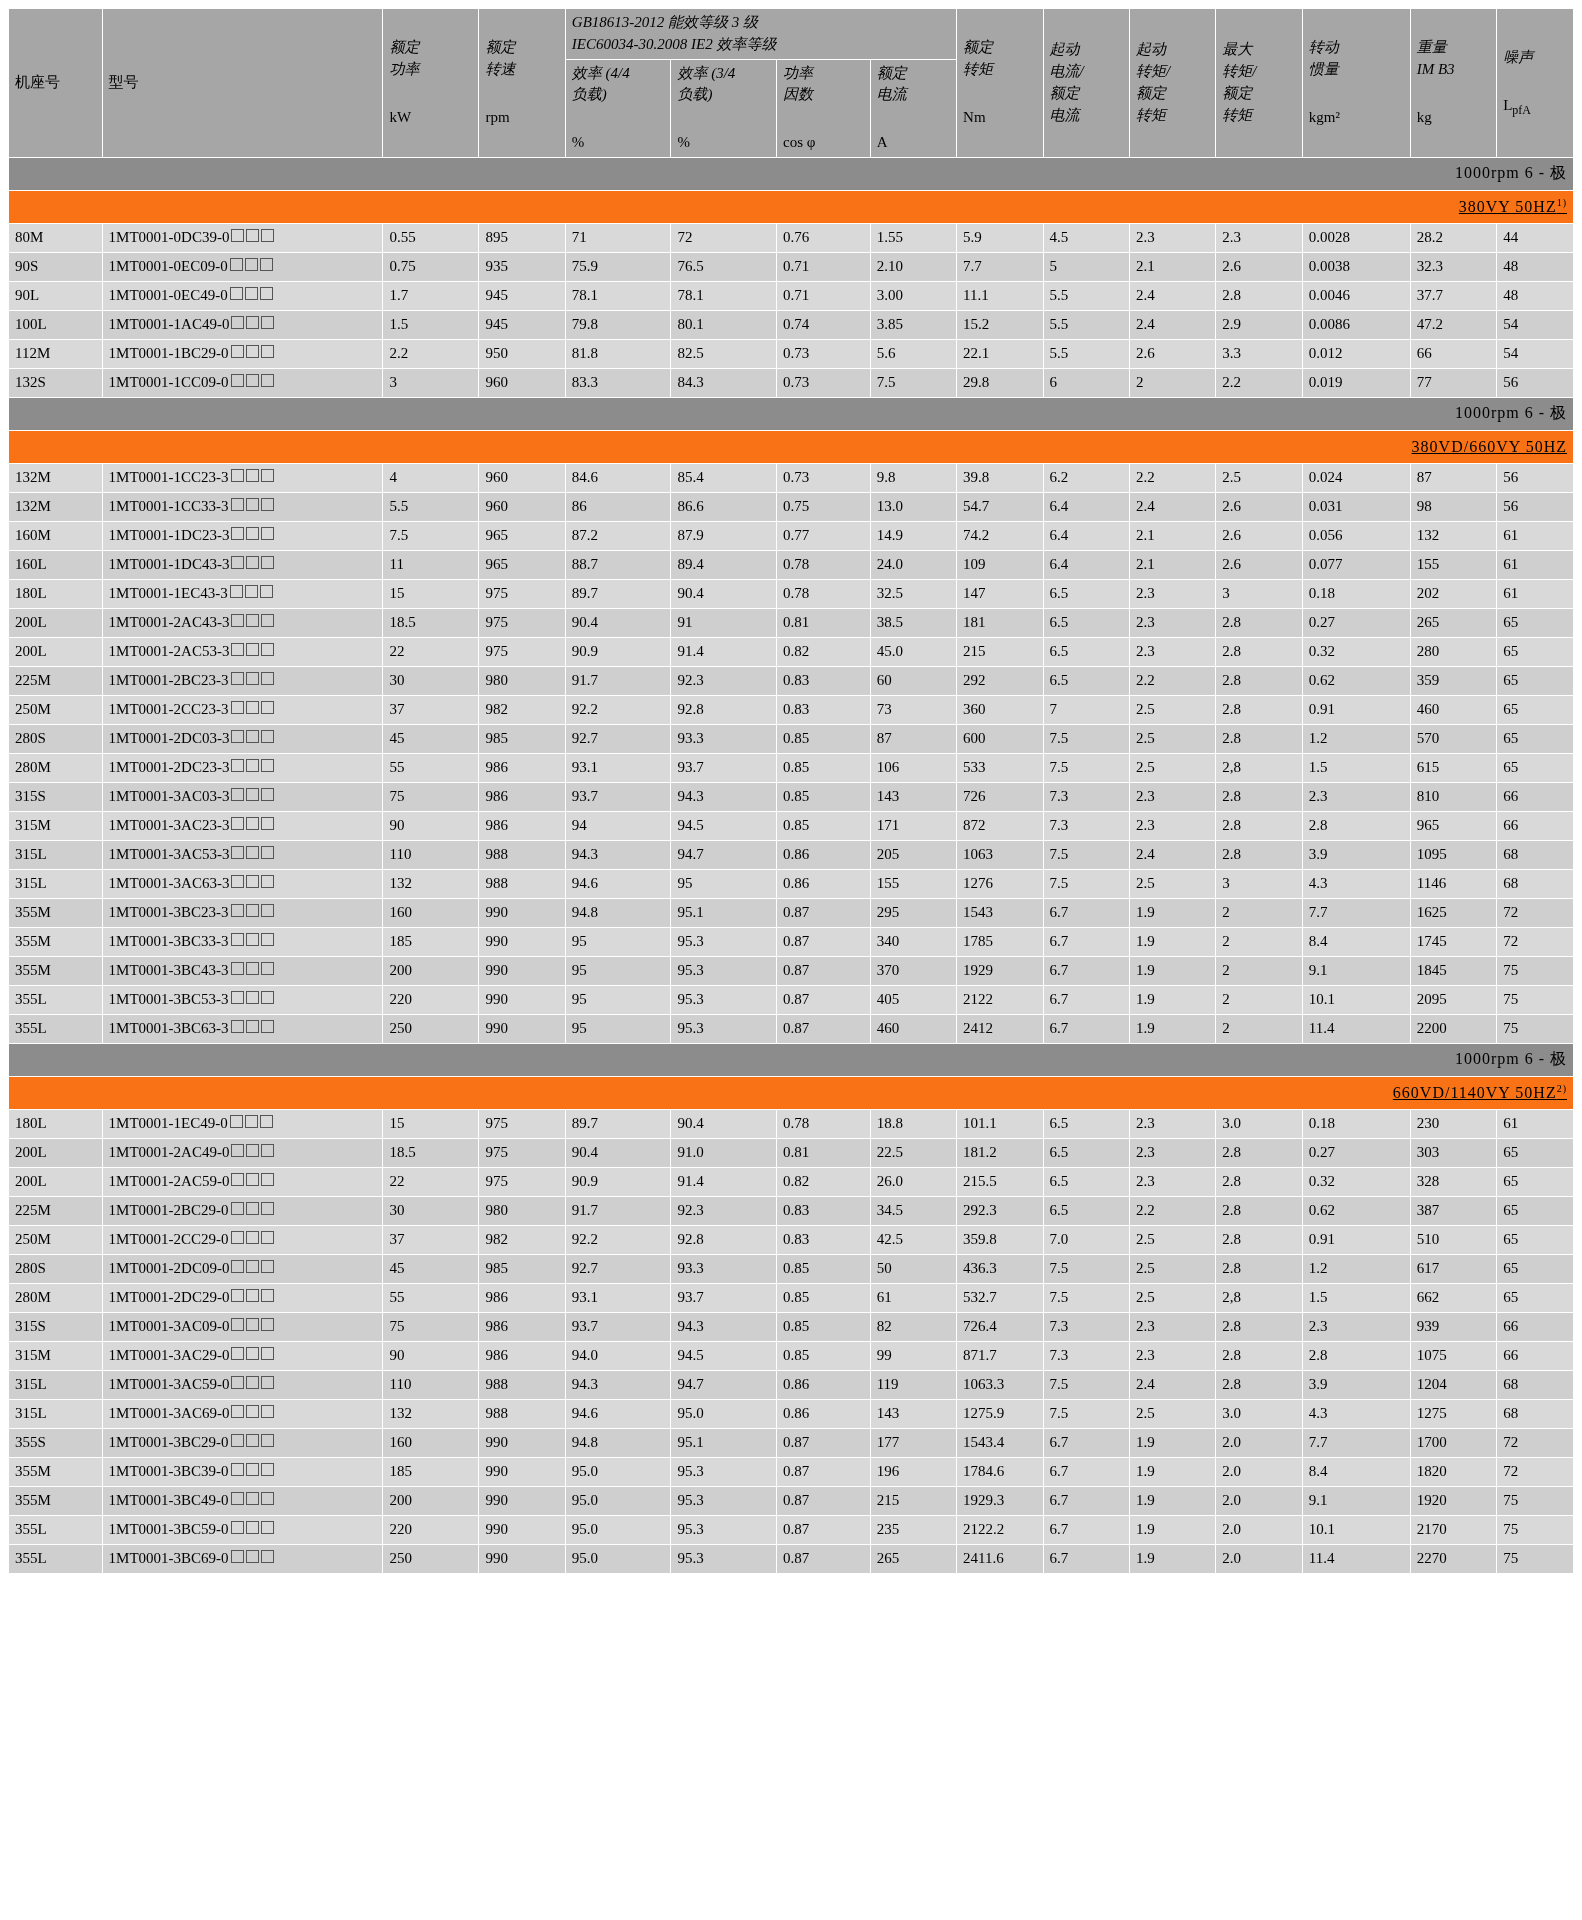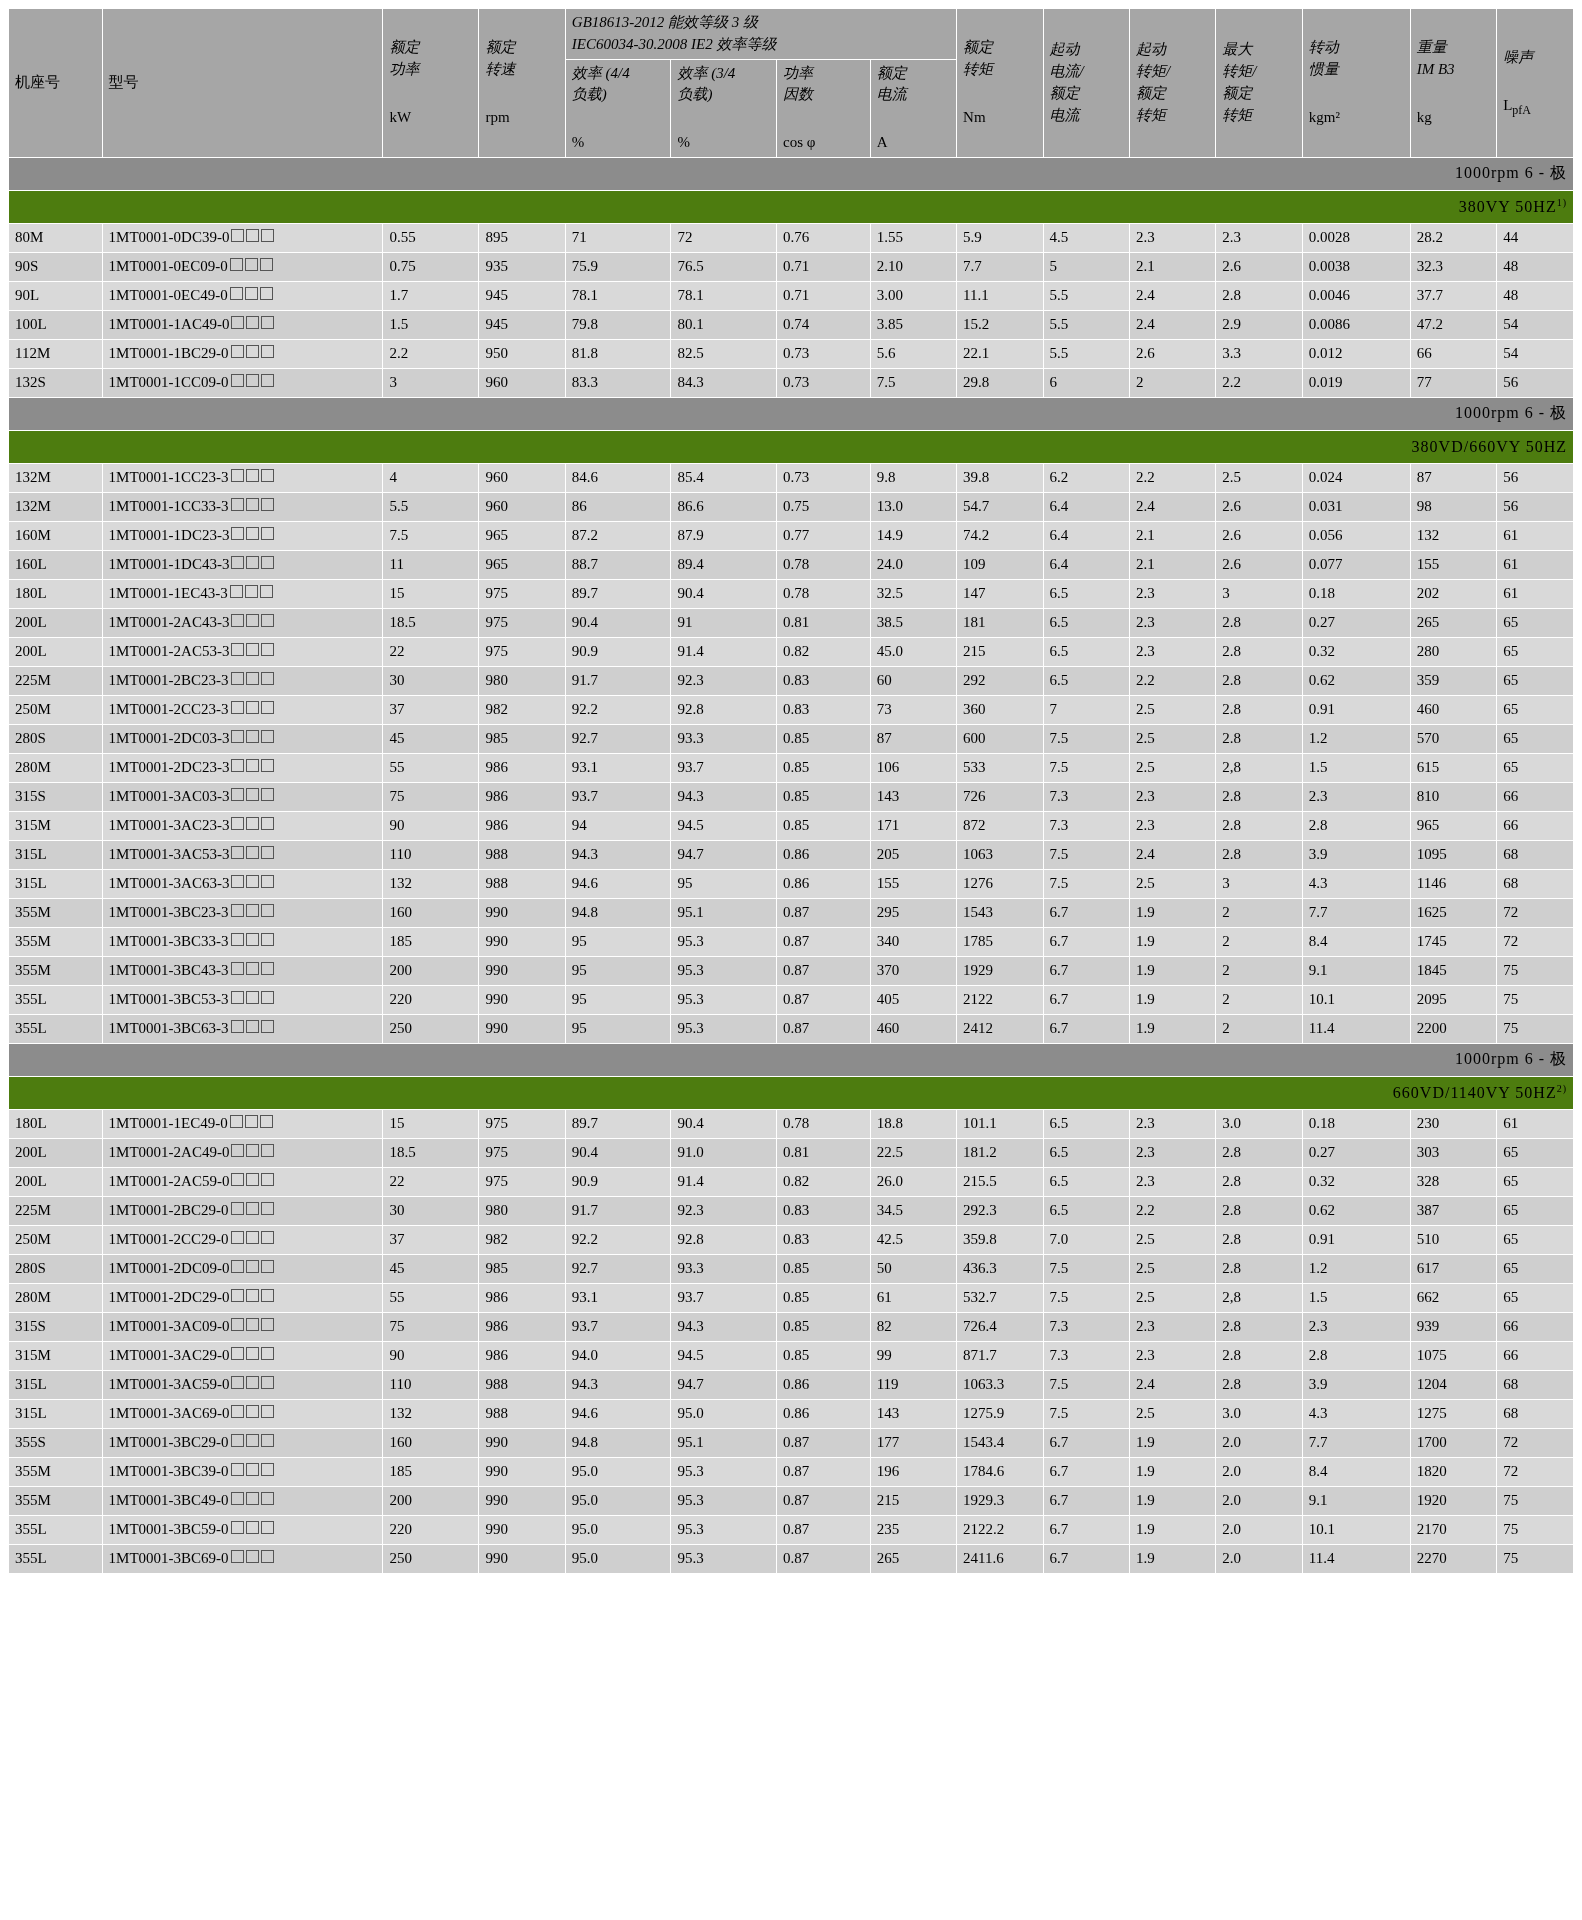--- a/index.html
+++ b/index.html
@@ -51,21 +51,22 @@
   }
   tr.group td {
     background: #8c8c8c;
     text-align: right;
     font-size: 16px;
     letter-spacing: 1px;
     height: 26px;
     color: #000;
   }
   tr.group.sub td {
-    background: #4d7c0f;
+    background: #f97316;
+    text-decoration: underline;
   }
   .unitline {
     display: block;
     margin-top: 26px;
   }
   .hdr-cell-inner {
     display: block;
     font-style: italic;
   }
   sup { font-size: 10px; }

